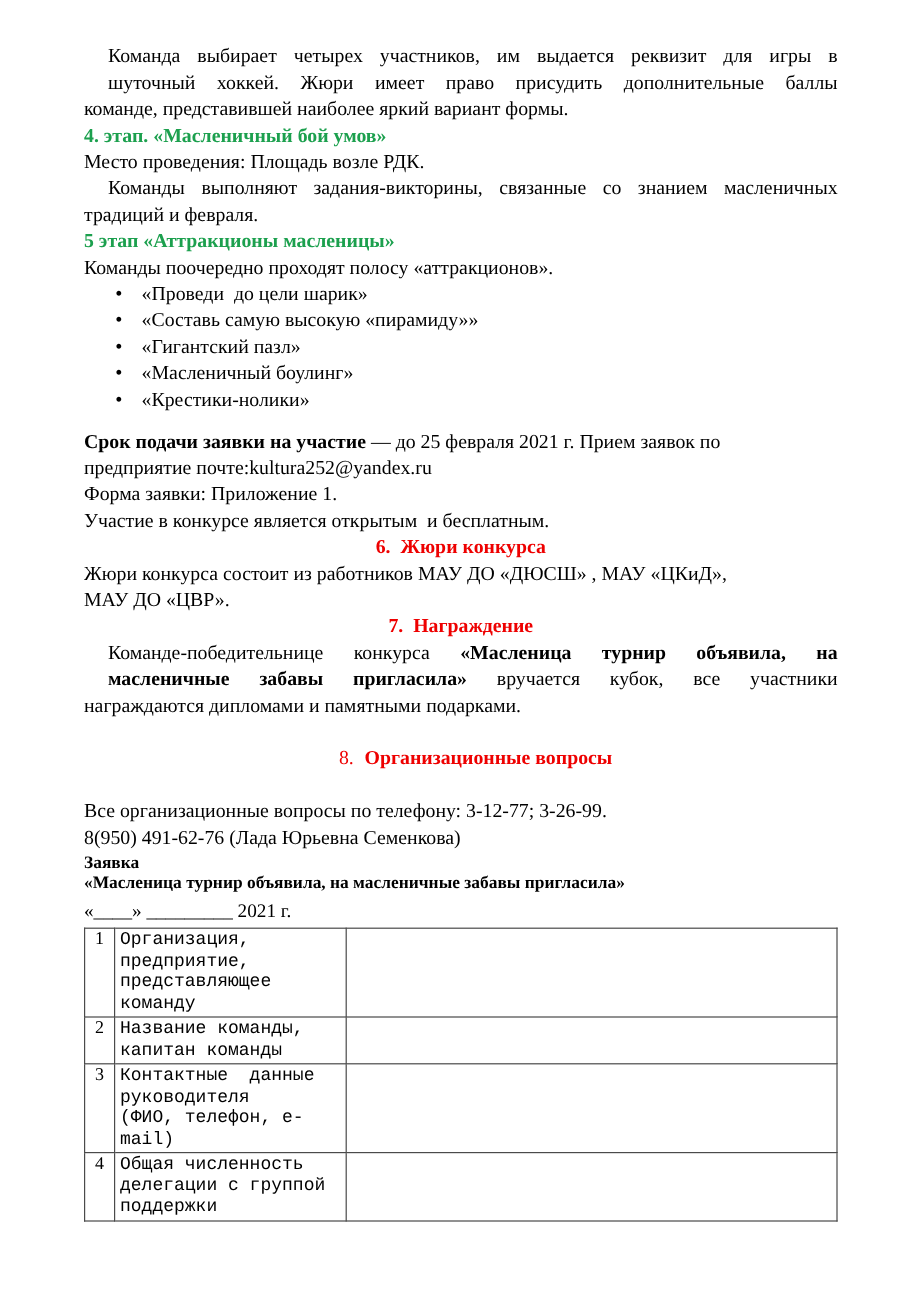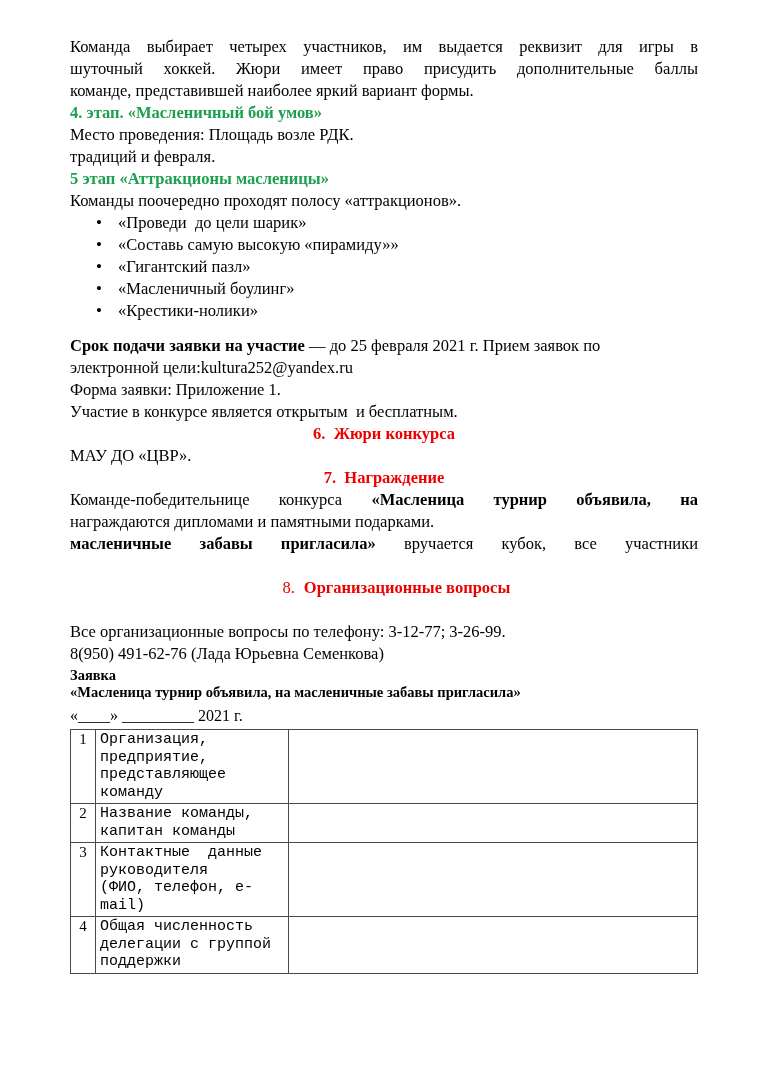--- a/index.html
+++ b/index.html
@@ -12,21 +12,21 @@
   }
   .doc { position: relative; width: 764px; height: 1080px; overflow: hidden; background: #ffffff; }
   .content {
     padding: 36px 0 0 70px;
     width: 628px;
     font-size: 16.5px;
     line-height: 22px;
   }
   .line { min-height: 22px; }
   
-  .jl { text-align: justify; text-align-last: justify; }
+  .jl { text-align: justify; text-align-last: justify; margin-left: 20px; }
   
   .pw { white-space: pre-wrap; }
   .b { font-weight: bold; }
   .h-green { color: var(--green, #1ca04e); font-weight: bold; }
   .h-red {
     color: var(--red, #ee0000);
     font-weight: bold;
     text-align: center;
     white-space: pre-wrap;
   }
@@ -62,20 +62,21 @@
 
     <div>
       <div class="line jl">Команда выбирает четырех участников, им выдается реквизит для игры в</div>
       <div class="line jl">шуточный хоккей. Жюри имеет право присудить дополнительные баллы</div>
       <div class="line">команде, представившей наиболее яркий вариант формы.</div>
     </div>
 
     <div class="line h-green pw">4. этап. «Масленичный бой умов»</div>
     <div class="line pw">Место проведения: Площадь возле РДК.</div>
     <div>
+      <div class="line jl">Команды выполняют  задания-викторины, связанные со знанием масленичных</div>
       <div class="line">традиций и февраля.</div>
     </div>
 
     <div class="line h-green pw">5 этап «Аттракционы масленицы»</div>
     <div class="line pw">Команды поочередно проходят полосу «аттракционов».</div>
 
     <ul class="bullets">
       <li class="bullet-item">
         <span class="bullet-dot">•</span>
         <span class="pw">«Проведи  до цели шарик»</span>
@@ -95,39 +96,40 @@
       <li class="bullet-item">
         <span class="bullet-dot">•</span>
         <span class="pw">«Крестики-нолики»</span>
       </li>
     </ul>
 
     <div class="sec-srok">
       <div class="line">
         <span class="b">Срок подачи заявки на участие</span><span> — до 25 февраля 2021 г. Прием заявок по</span>
       </div>
-      <div class="line">электронной цели:kultura252@yandex.ru</div>
+      <div class="line">предприятие почте:kultura252@yandex.ru</div>
       <div class="line">Форма заявки: Приложение 1.</div>
       <div class="line pw">Участие в конкурсе является открытым  и бесплатным.</div>
     </div>
 
     <div class="line h-red">6.  Жюри конкурса</div>
     <div>
+      <div class="line">Жюри конкурса состоит из работников МАУ ДО «ДЮСШ» , МАУ «ЦКиД»,</div>
       <div class="line">МАУ ДО «ЦВР».</div>
     </div>
 
     <div class="line h-red">7.  Награждение</div>
     <div>
       <div class="line jl">
         <span>Команде-победительнице конкурса </span><span class="b">«Масленица турнир объявила, на</span>
       </div>
-      <div class="line">награждаются дипломами и памятными подарками.</div>
       <div class="line jl">
         <span class="b">масленичные забавы пригласила»</span><span> вручается кубок, все участники</span>
       </div>
+      <div class="line">награждаются дипломами и памятными подарками.</div>
     </div>
 
     <div class="line h-red">
       <span class="num-plain">8.</span><span>Организационные вопросы</span>
     </div>
     <div class="line">Все организационные вопросы по телефону: 3-12-77; 3-26-99.</div>
     <div class="line">8(950) 491-62-76 (Лада Юрьевна Семенкова)</div>
 
     <div class="app-head">
       <div>Заявка</div>

